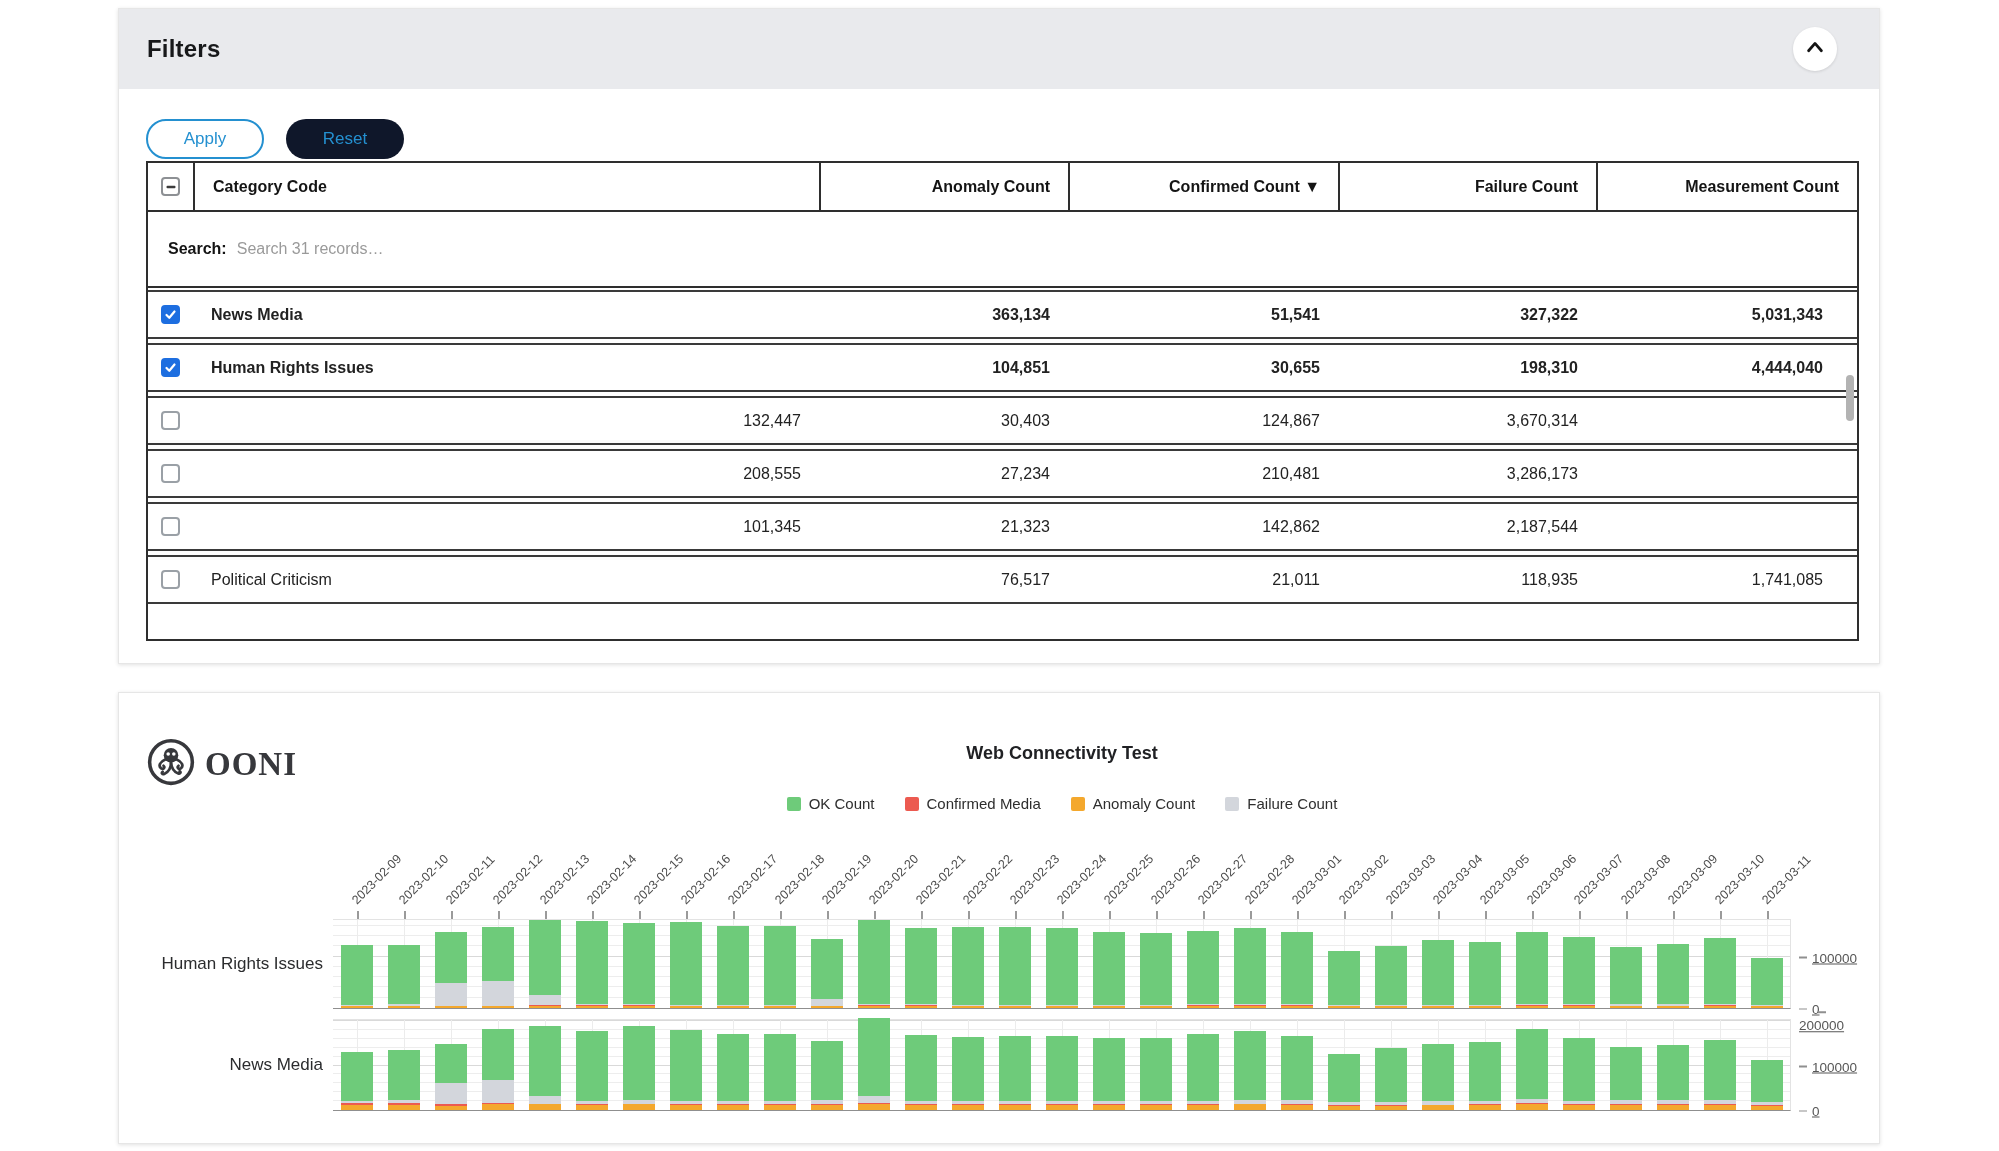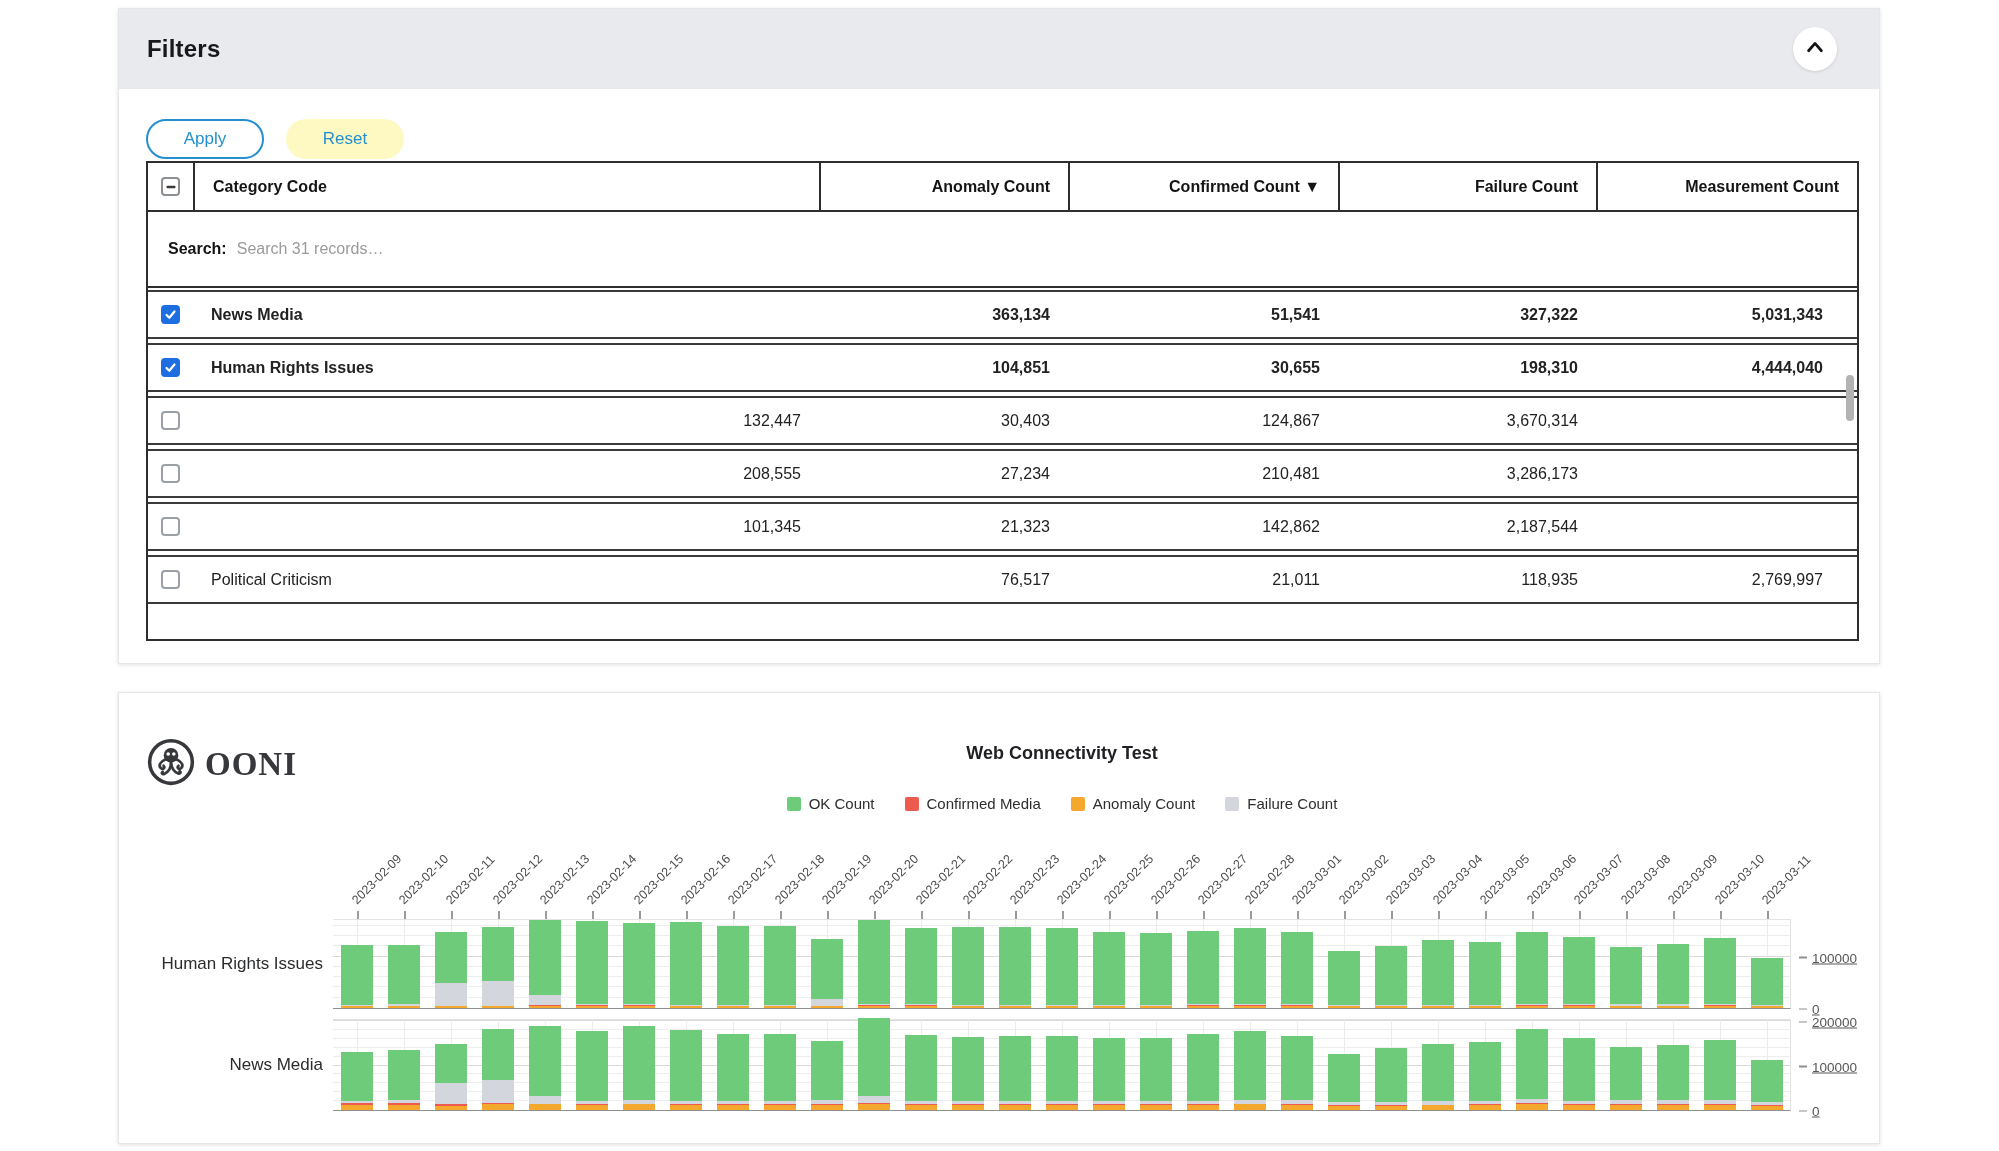--- a/index.html
+++ b/index.html
@@ -13,21 +13,21 @@
 
   
   .filters-head { position:relative; height:80px; background:#e9eaed; display:flex; align-items:center; padding:0 28px; }
   .filters-title { font-size:24px; font-weight:700; color:#17181a; letter-spacing:.2px; }
   .collapse-btn { position:absolute; right:42px; top:18px; width:44px; height:44px; border-radius:50%; background:#fff; border:none; display:flex; align-items:center; justify-content:center; cursor:pointer; box-shadow:0 1px 3px rgba(0,0,0,.12); }
 
   
   .btn-row { padding:30px 0 0 27px; display:flex; gap:22px; }
   .btn { height:40px; min-width:118px; border-radius:20px; font-size:17px; display:flex; align-items:center; justify-content:center; cursor:pointer; font-family:"Liberation Sans", sans-serif; }
   .btn-apply { background:#fff; border:2px solid #2490d0; color:#2490d0; }
-  .btn-reset { background:#fef9c3; border:none; color:#2490d0; }
+  .btn-reset { background:#0f172a; border:none; color:#2490d0; }
 
   
   .ftable { position:absolute; left:27px; top:152px; width:1713px; height:480px; border:2px solid #2e2e2e; background:#fff; font-size:16px; }
   .thead { display:grid; grid-template-columns:45px 626px 249px 270px 258px 261px; height:49px; border-bottom:2px solid #2e2e2e; align-items:center; font-weight:700; color:#141414; }
   .th { padding:0 18px; height:100%; display:flex; align-items:center; }
   .th.num { justify-content:flex-end; border-left:2px solid #2e2e2e; }
   .th.cat { border-left:2px solid #2e2e2e; }
   .th.cb  { justify-content:center; padding:0; }
   .search-row { height:76px; border-bottom:2px solid #2e2e2e; display:flex; align-items:center; padding-left:20px; gap:10px; }
   .search-label { font-weight:700; color:#141414; }
@@ -168,21 +168,21 @@
             <div class="cell num">2,187,544</div>
           </div>
           <div class="trow">
             <div style="text-align: center;">
               <span class="cbox"></span>
             </div>
             <div class="cell ">Political Criticism</div>
             <div class="cell num">76,517</div>
             <div class="cell num">21,011</div>
             <div class="cell num">118,935</div>
-            <div class="cell num">2,769,997</div>
+            <div class="cell num">1,741,085</div>
           </div>
         </div>
       <div class="vscroll" style="top:212px;"></div>
     </div>
   </section>
 
   <section class="card" id="chart-card">
     <div class="brand">
       <span>
         <svg width="50" height="50" viewBox="0 0 48 48" fill="none">
@@ -751,21 +751,21 @@
           <span class="txt">100000</span>
         </div>
         <div class="ylab" style="left: 1680px; top: 418px;">
           <span class="dash"></span>
           <span class="txt">0</span>
         </div>
         <div class="ylab" style="left: 1680px; top: 373.556px;">
           <span class="dash"></span>
           <span class="txt">100000</span>
         </div>
-        <div class="ylab" style="left: 1680px; top: 329.111px;">
+        <div class="ylab" style="left: 1680px; top: 329.111px; flex-direction: column;">
           <span class="dash"></span>
           <span class="txt">200000</span>
         </div>
       </div>
     <div id="rowlabels">
         <div class="rowlab" style="left: 4px; top: 271px;">Human Rights Issues</div>
         <div class="rowlab" style="left: 4px; top: 372px;">News Media</div>
       </div>
   </section>
 </div>

